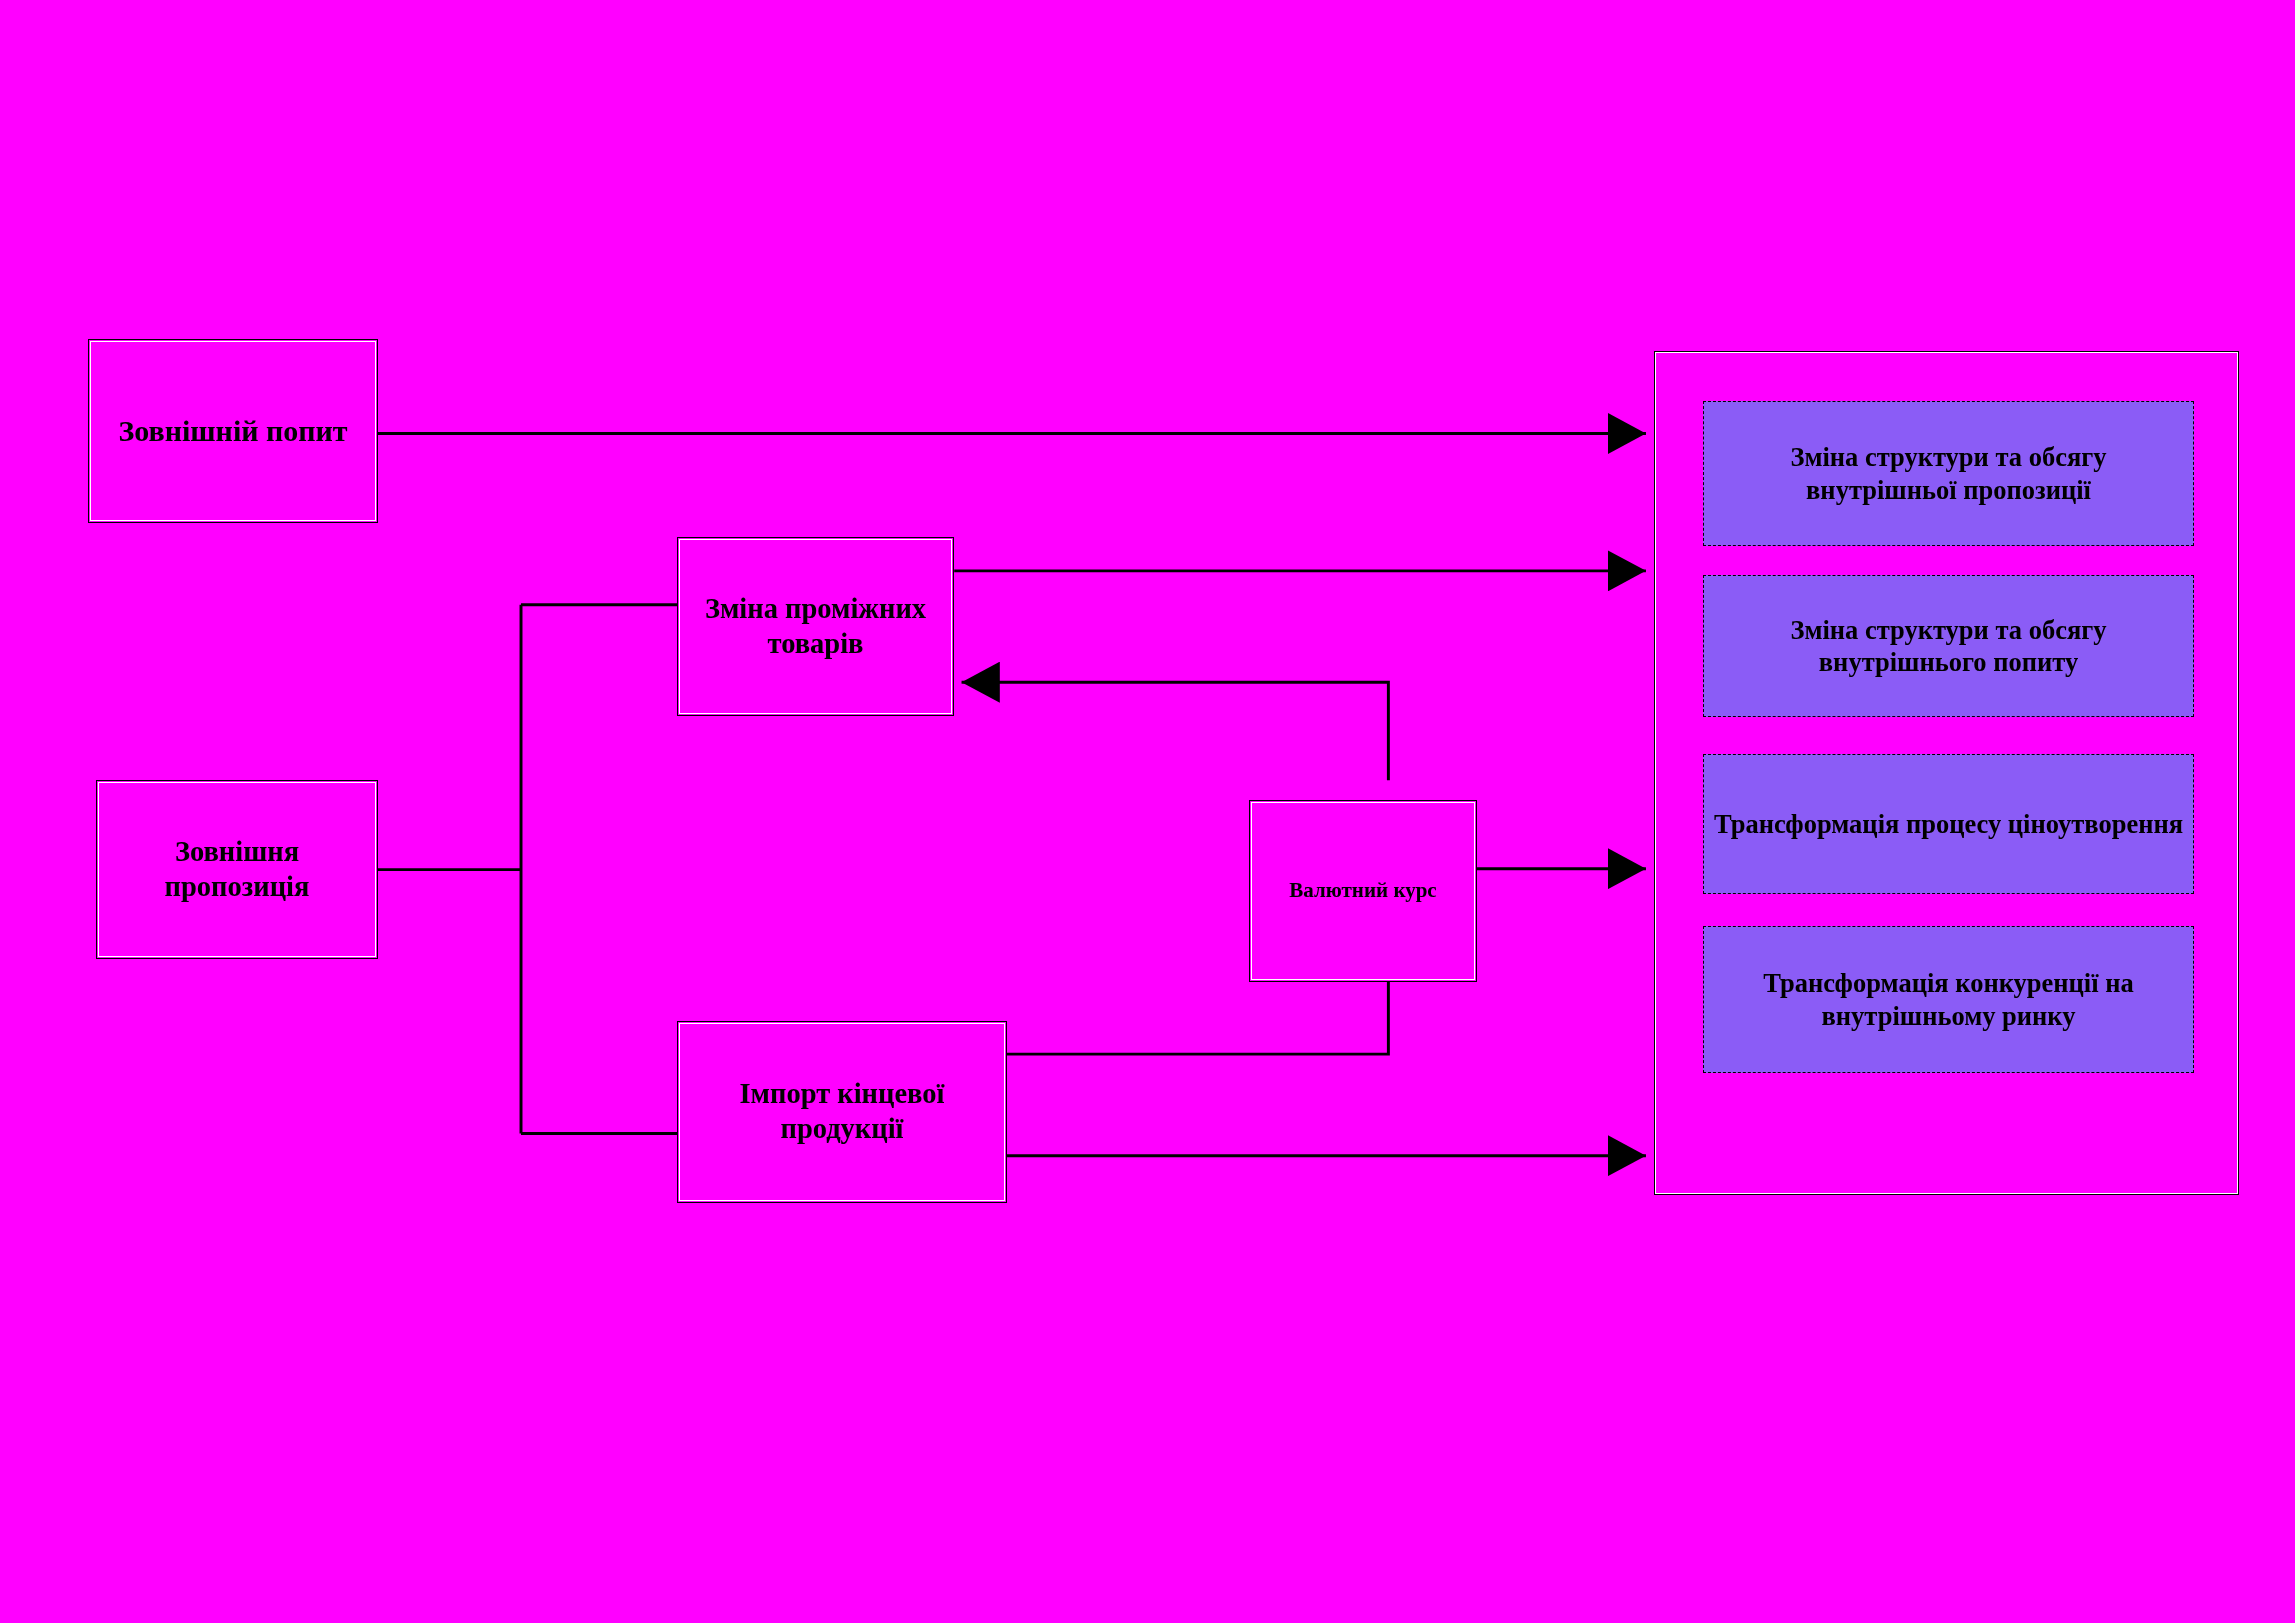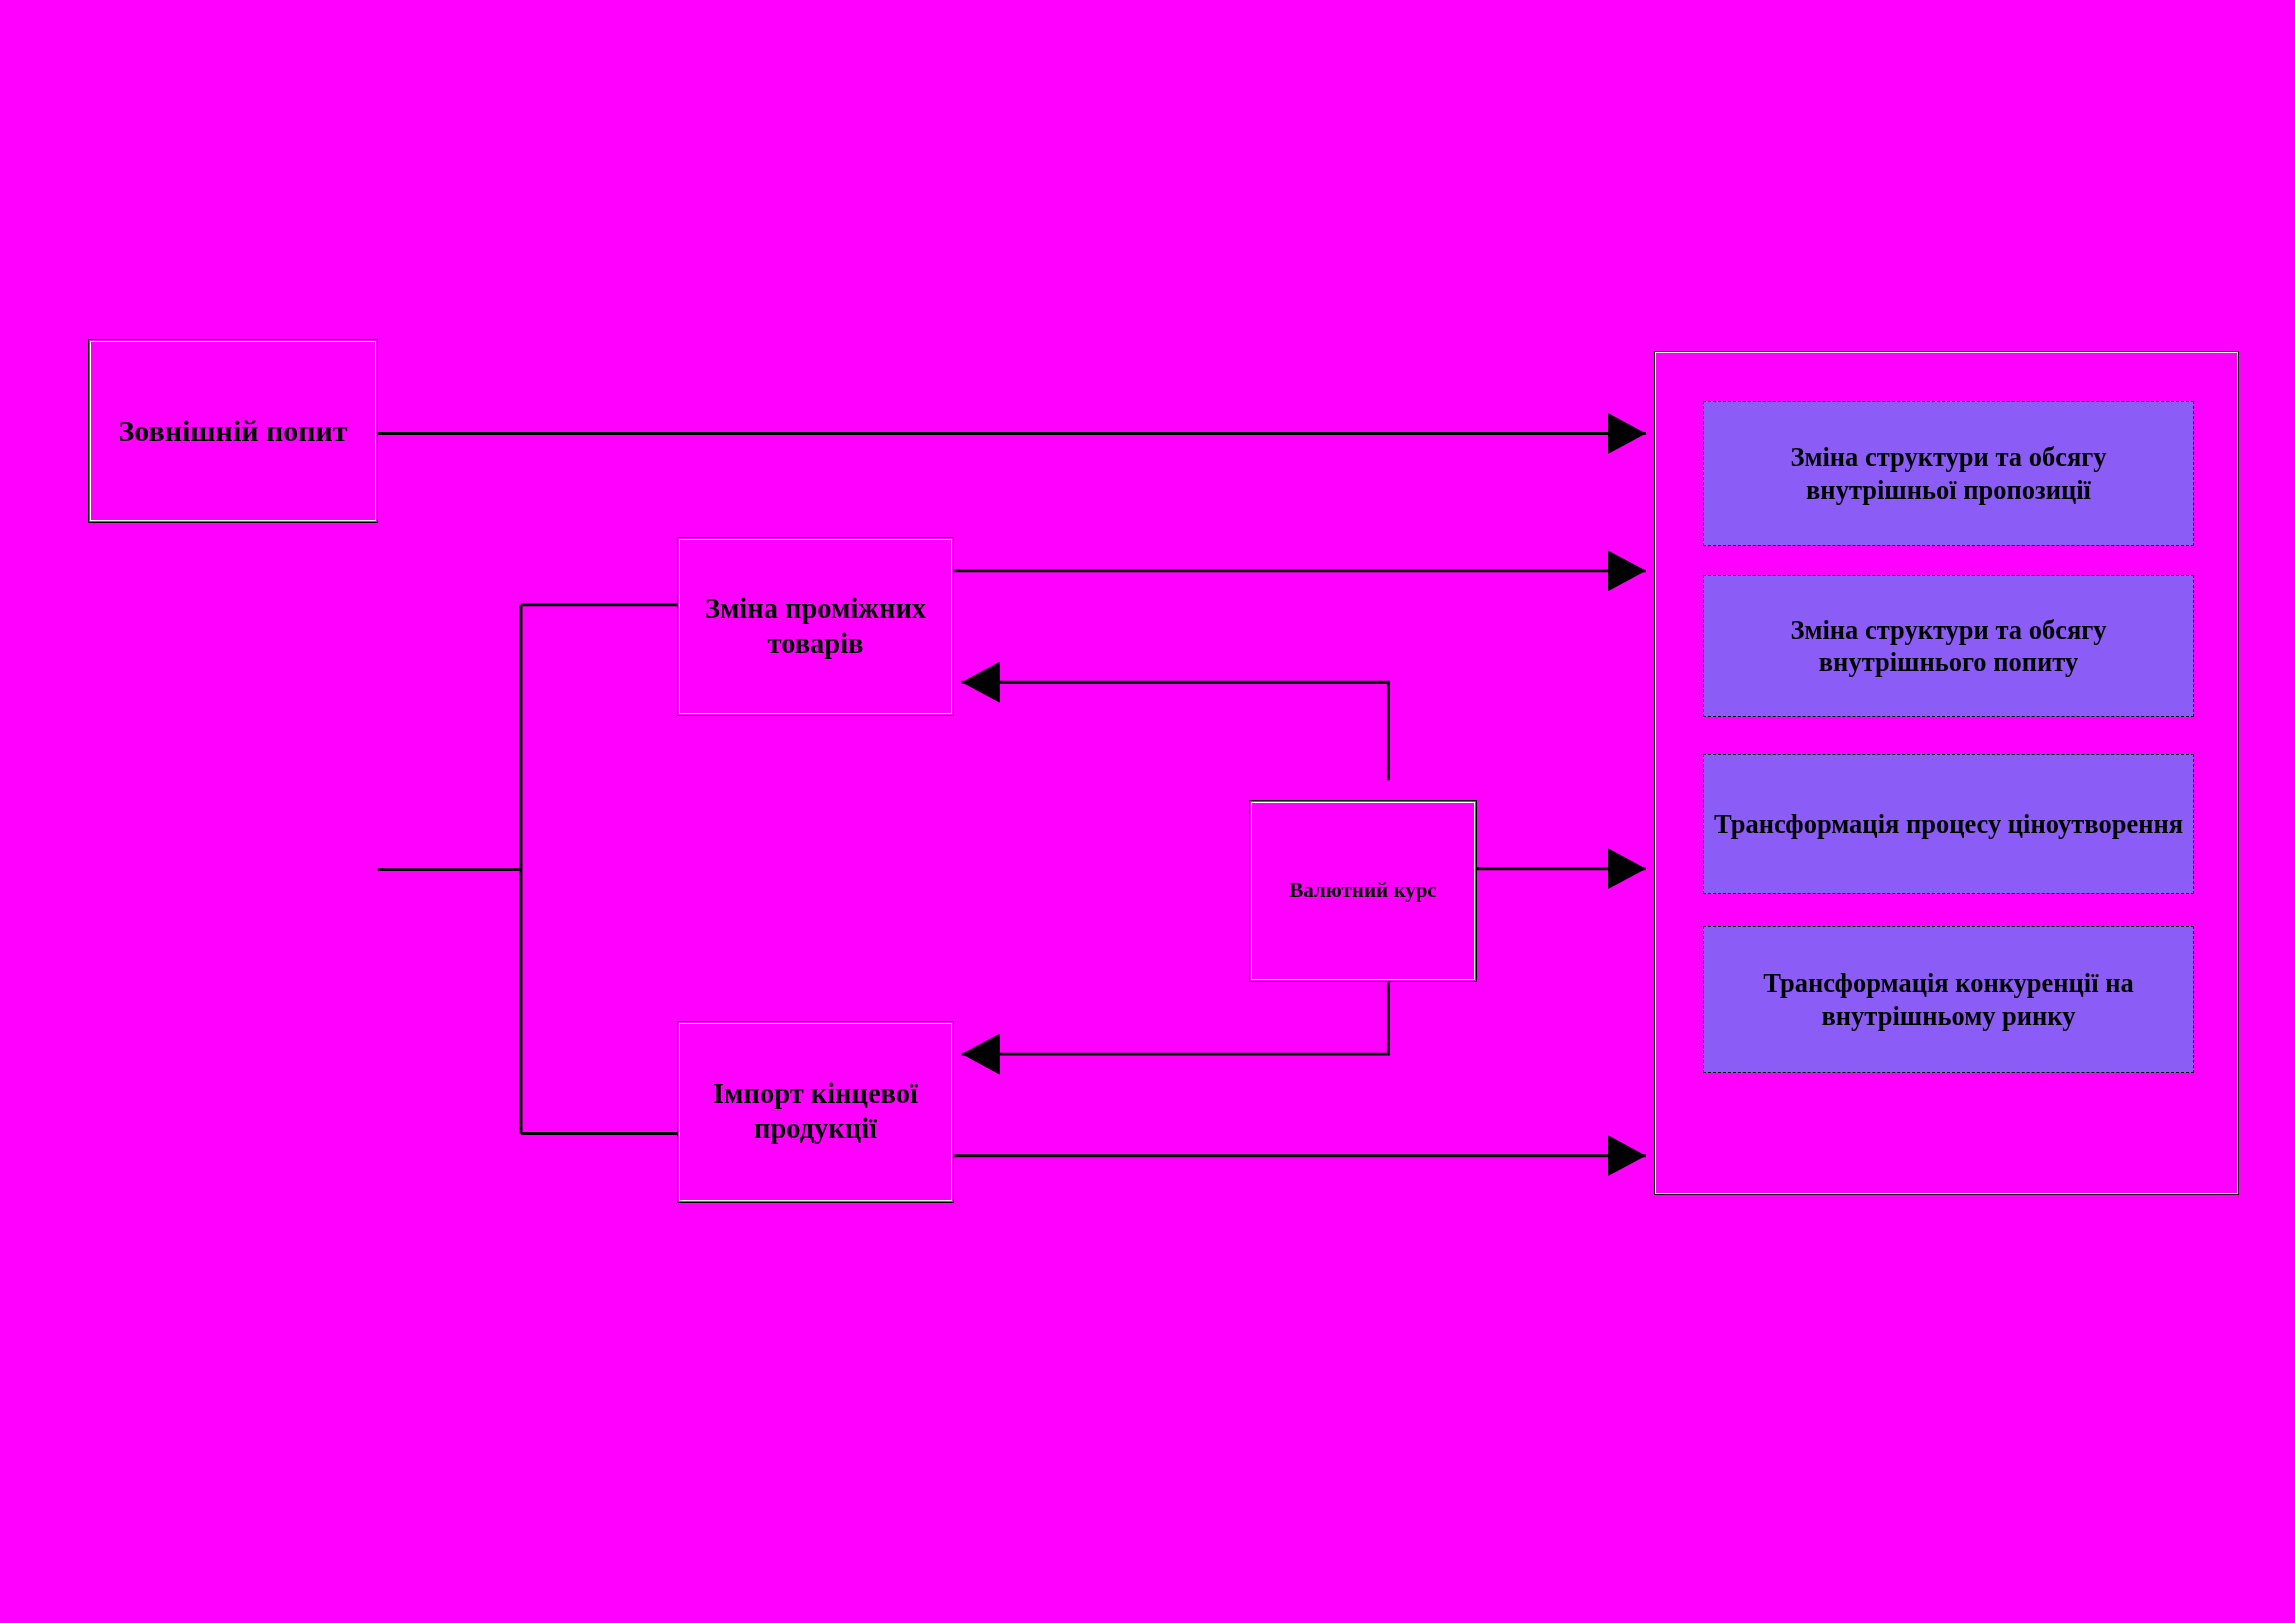--- a/index.html
+++ b/index.html
@@ -27,21 +27,21 @@
     color:#000000;
     font-weight:bold;
     line-height:1.22;
     padding:2.9px 6.9px;
   }
   .node span{display:block;width:100%;}
 
   #n-ext-demand   {left:88px; top:339px;  width:290px;  height:184px; font-size:30px;}
   #n-ext-supply   {left:96px; top:780px; width:282px;  height:179px; font-size:28.5px;}
   #n-imp-inter    {left:677px;top:537px; width:277px;  height:179px; font-size:28.5px;}
-  #n-imp-final    {left:677px;top:1021px; width:277px;  height:182px; font-size:28.5px;}
+  #n-imp-final    {left:677px;top:1021px; width:330px;  height:182px; font-size:28.5px;}
   #n-fx-rate      {left:1249px;top:800px; width:228px;  height:182px; font-size:21px;}
 
   #panel{
     position:absolute;
     left:1654px; top:351px; width:585px; height:844px;
     box-sizing:border-box;
     border:1.5px solid #000000;
     outline:1px solid #ffffff;
     outline-offset:-2.9px;
     background:#FF00FF;
@@ -91,20 +91,23 @@
 
     <path d="M2830,1590 L2830,1390 L1960,1390" fill="none" stroke="#000000" stroke-width="6" marker-end="url(#arrL)"></path>
 
     <path d="M2830,1960 L2830,2148 L1960,2148" fill="none" stroke="#000000" stroke-width="6" marker-end="url(#arrL)"></path>
   </svg>
 
   <div class="node" id="n-ext-demand">
     <span>Зовнішній попит</span>
   </div>
 
+  <div class="node" id="n-ext-supply">
+    <span>Зовнішня пропозиція</span>
+  </div>
 
   <div class="node" id="n-imp-inter">
     <span>Зміна проміжних товарів</span>
   </div>
 
   <div class="node" id="n-imp-final">
     <span>Імпорт кінцевої продукції</span>
   </div>
 
   <div class="node" id="n-fx-rate">

